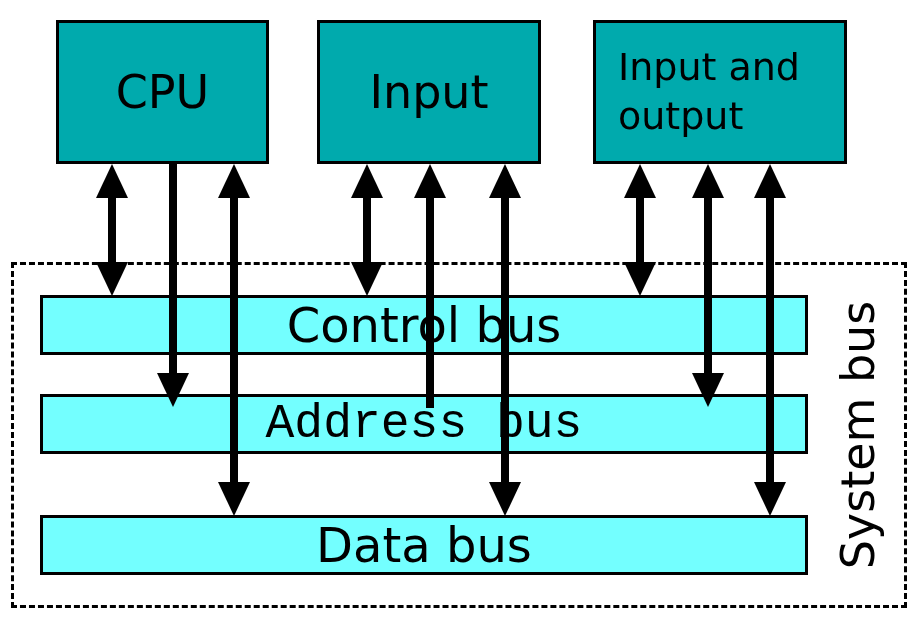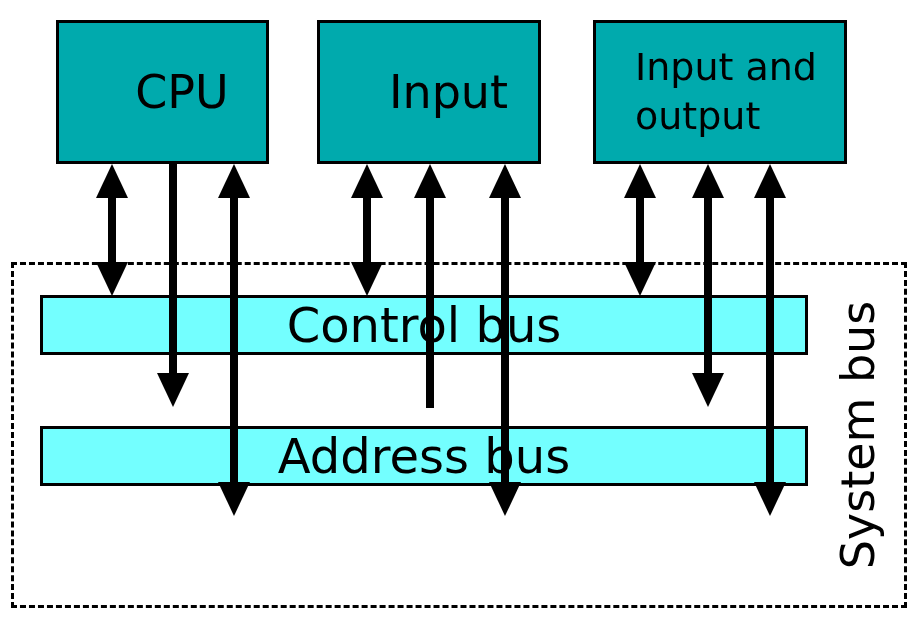--- a/index.html
+++ b/index.html
@@ -8,37 +8,37 @@
     font-family:"DejaVu Sans","Liberation Sans",sans-serif;color:#000;
   }
   .dotted{
     position:absolute;left:11px;top:262px;width:896px;height:346px;
     border:3px dashed #000;box-sizing:border-box;
   }
   .node{
     position:absolute;top:20px;height:144px;
     background:var(--node-fill,#00aaad);border:3px solid #000;box-sizing:border-box;
     display:flex;align-items:center;justify-content:center;
-    font-size:46px;line-height:1.1;padding-left:39px;
+    font-size:46px;line-height:1.1;
   }
   #node-cpu{left:56px;width:213px;}
   #node-memory{left:317px;width:224px;}
   #node-io{
     left:593px;width:254px;font-size:38px;line-height:1.3;
-    justify-content:flex-start;
+    justify-content:flex-start;padding-left:22px;
   }
   #node-io .node-label{max-width:212px;}
   .bus{
     position:absolute;left:40px;width:768px;height:60px;
     background:var(--bus-fill,#73ffff);border:3px solid #000;box-sizing:border-box;
     display:flex;align-items:center;justify-content:center;
     font-size:48px;
   }
   #bus-control{top:295px;}
-  #bus-address{top:426px;}
+  #bus-address{top:394px;font-family:Liberation Mono, monospace;}
   #bus-data{top:515px;}
   .sysbus-col{
     position:absolute;left:808px;top:262px;width:100px;height:346px;
     display:flex;align-items:center;justify-content:center;
   }
   .sysbus-col .sysbus-label{
     transform:rotate(-90deg);white-space:nowrap;font-size:46px;
   }
   #arrows-layer{
     position:absolute;left:0;top:0;width:923px;height:624px;pointer-events:none;
@@ -64,20 +64,23 @@
   </div>
 
   <div class="bus" id="bus-control">
     <span class="bus-label">Control bus</span>
   </div>
 
   <div class="bus" id="bus-address">
     <span class="bus-label">Address bus</span>
   </div>
 
+  <div class="bus" id="bus-data">
+    <span class="bus-label">Data bus</span>
+  </div>
 
   <div class="sysbus-col">
     <span class="sysbus-label">System bus</span>
   </div>
 
   <svg id="arrows-layer" viewBox="0 0 923 624" xmlns="http://www.w3.org/2000/svg">
       <g fill="#000000">
         <line x1="112" x2="112" y1="194" y2="266" stroke="#000000" stroke-width="8"></line>
         <polygon points="112,164 96,198 128,198"></polygon>
         <polygon points="112,296 96,262 128,262"></polygon>

